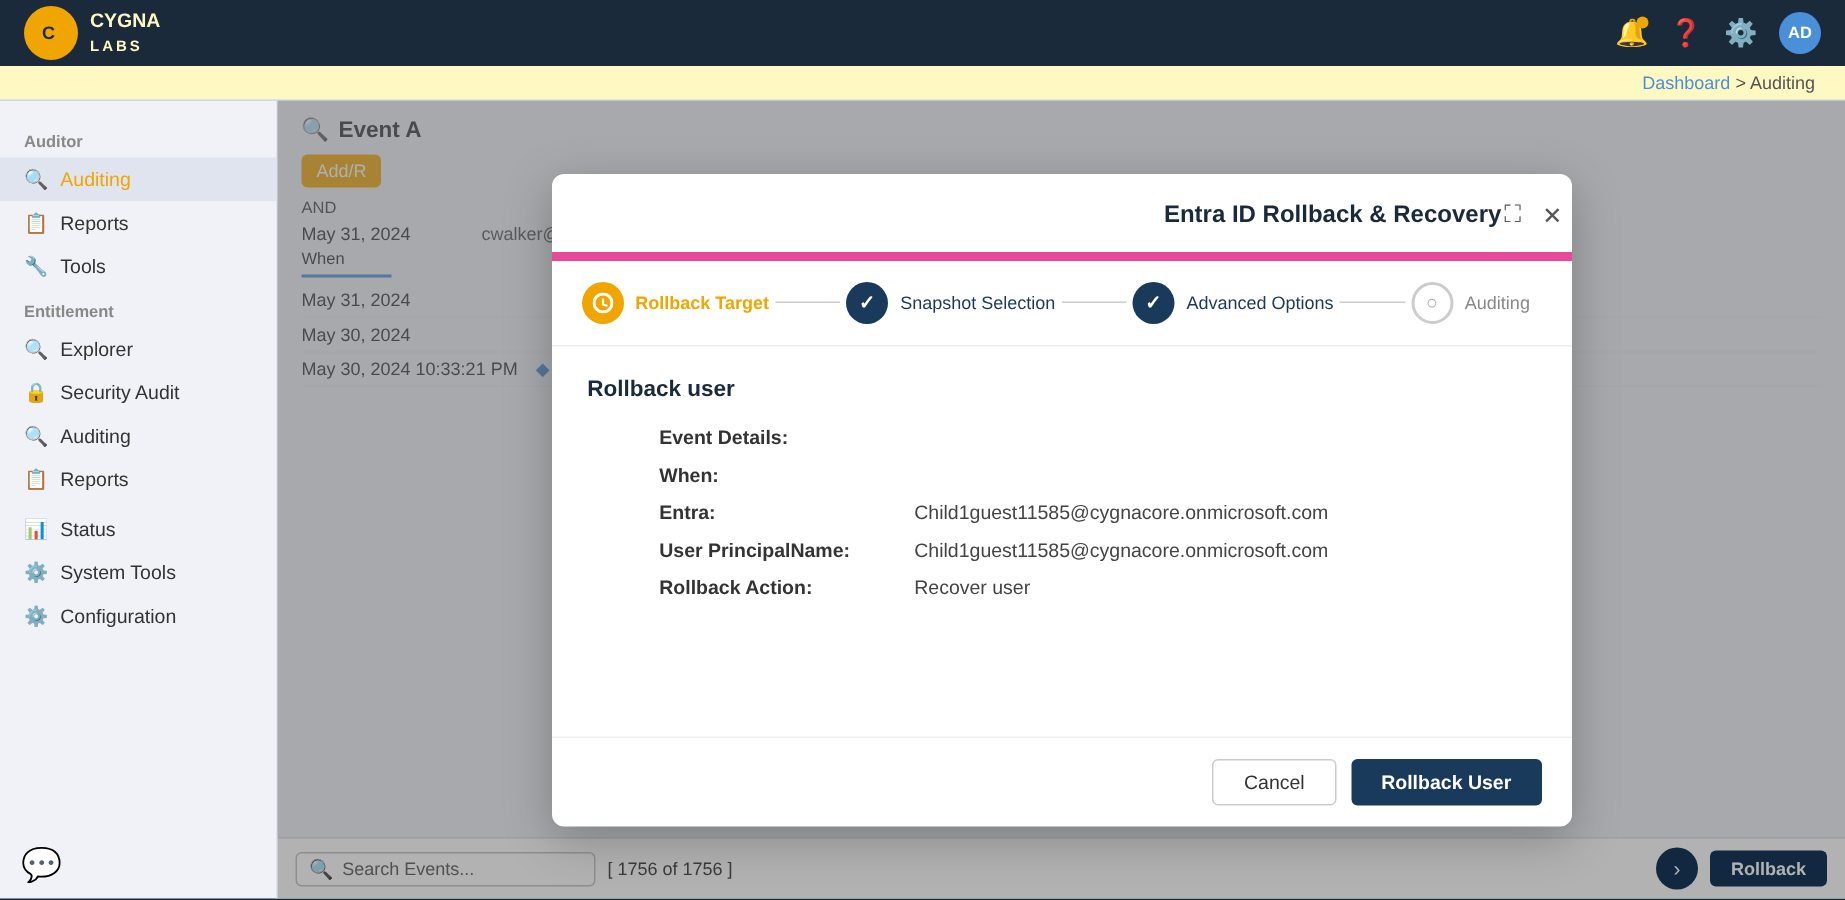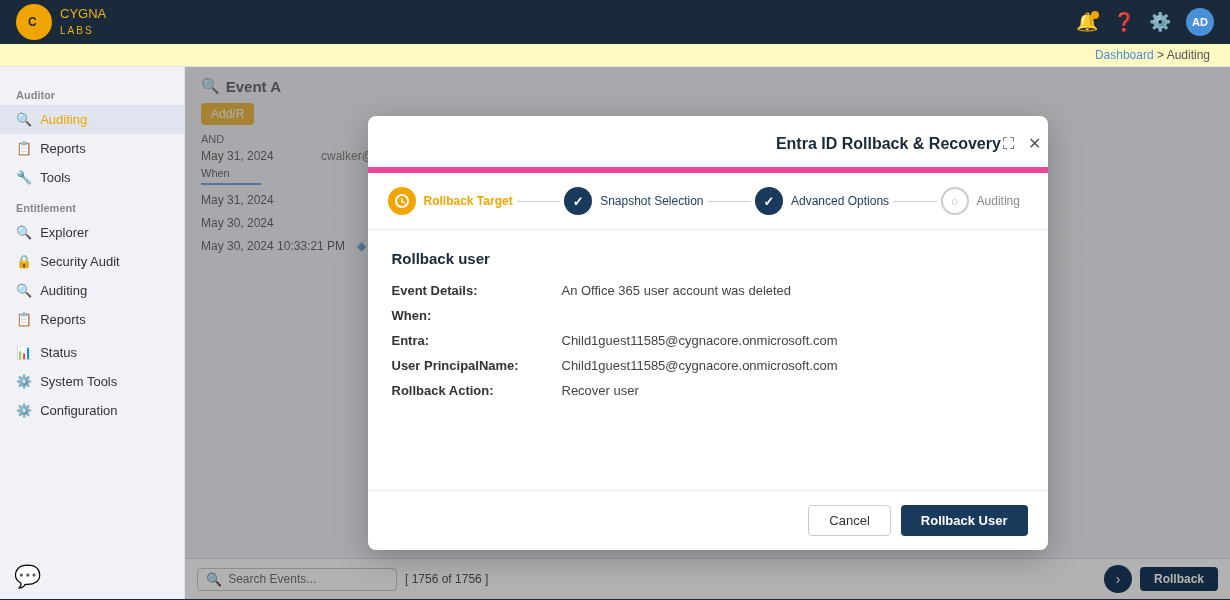--- a/index.html
+++ b/index.html
@@ -212,20 +212,21 @@
       color: #1a2a3a;
       margin-bottom: 16px;
     }
     .detail-table {
       width: 100%;
     }
     .detail-row {
       display: flex;
       margin-bottom: 10px;
       font-size: 13px;
+      margin-left: 48px;
     }
     .detail-label {
       width: 170px;
       font-weight: 600;
       color: #333;
       flex-shrink: 0;
     }
     .detail-value {
       color: #444;
     }
@@ -324,21 +325,21 @@
 <body>
 
 <div class="top-nav">
   <div class="top-nav-logo">
     <div class="logo-circle">
       <svg width="22" height="22" viewBox="0 0 22 22">
         <circle cx="11" cy="11" r="10" fill="#f0a500"></circle>
         <text x="5" y="15" font-size="12" fill="#1a2a3a" font-weight="bold">C</text>
       </svg>
     </div>
-    <div style="color:#eab308;font-size:13px;font-weight:normal;line-height:1.2;">CYGNA<br><span style="font-size:10px;letter-spacing:2px;">LABS</span></div>
+    <div style="color:#fef9c3;font-size:13px;font-weight:bold;line-height:1.2;">CYGNA<br><span style="font-size:10px;letter-spacing:2px;">LABS</span></div>
   </div>
   <div class="top-nav-icons">
     <div class="icon-wrap">
       <span style="color:#ccc;font-size:18px;">🔔</span>
       <span class="notification-dot"></span>
     </div>
     <span style="color:#ccc;font-size:18px;">❓</span>
     <span style="color:#ccc;font-size:18px;">⚙️</span>
     <div class="avatar-circle">AD</div>
   </div>
@@ -477,21 +478,20 @@
             <span class="step-label pending">Auditing</span>
           </div>
         </div>
 
         <div class="modal-body">
           <div class="modal-section-title">Rollback user</div>
 
           <div class="detail-table">
             <div class="detail-row">
               <span class="detail-label">Event Details:</span>
-              <span class="detail-value">An Office 365 user account was deleted</span>
             </div>
             <div class="detail-row">
               <span class="detail-label">When:</span>
               <span class="detail-value"></span>
             </div>
             <div class="detail-row">
               <span class="detail-label">Entra:</span>
               <span class="detail-value">Child1guest11585@cygnacore.onmicrosoft.com</span>
             </div>
             <div class="detail-row">

